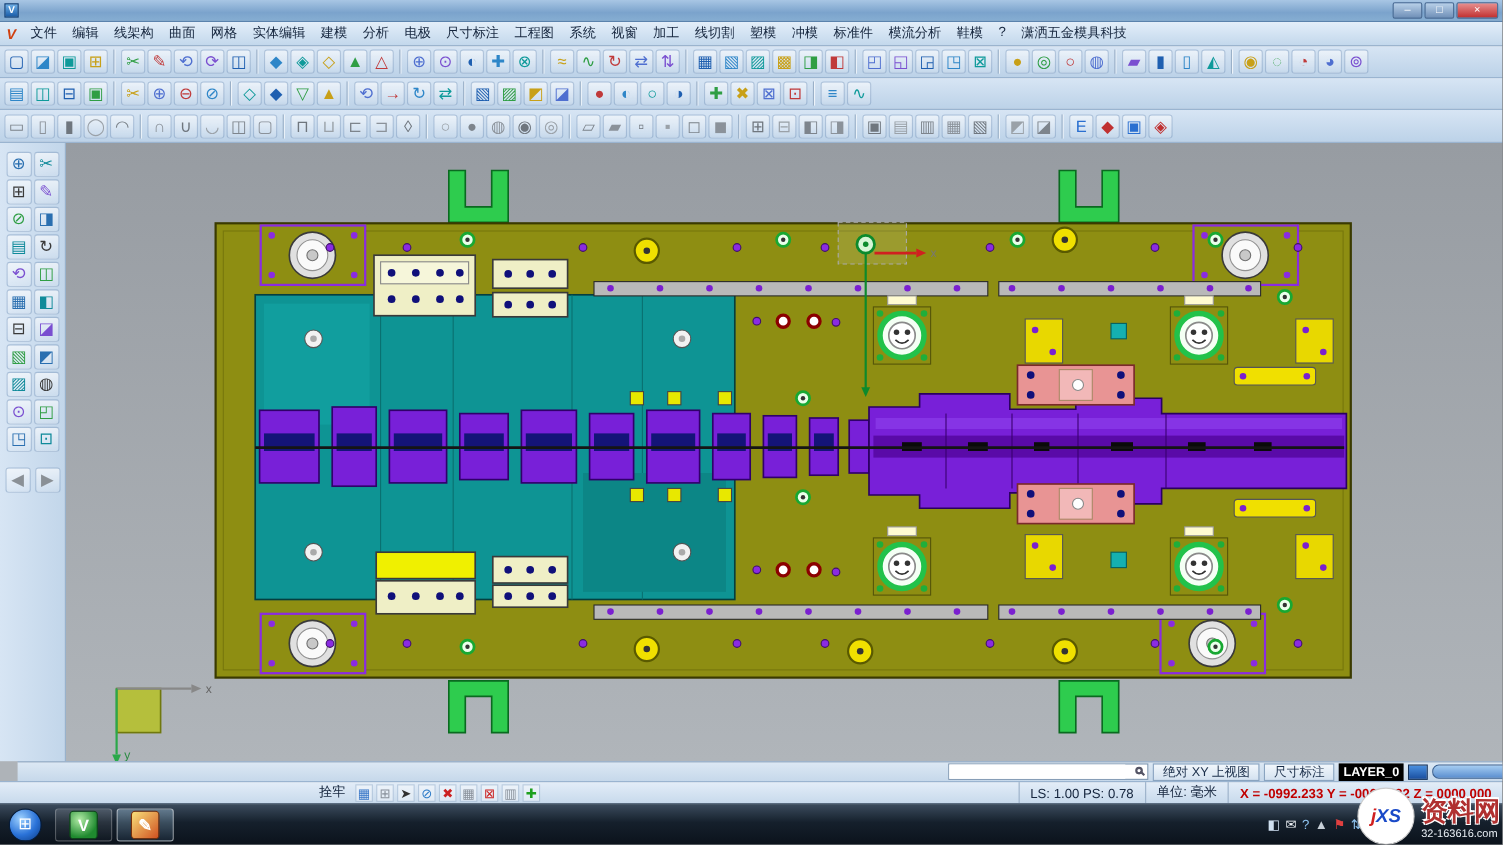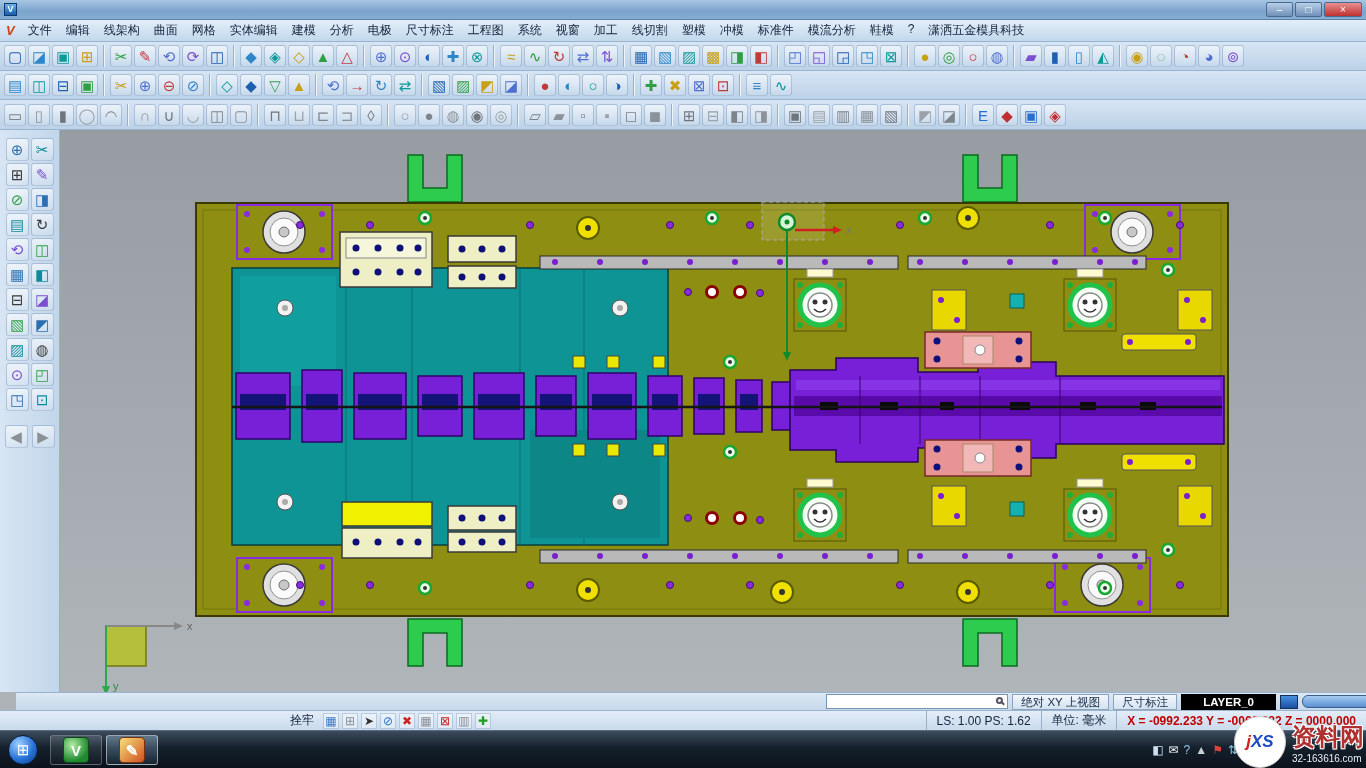--- a/index.html
+++ b/index.html
@@ -52,21 +52,21 @@
   
   .viewbar { position:absolute; top:692px; left:16px; width:1366px; height:18px;
     background:linear-gradient(#dce8f4,#c6d8ea); border-top:1px solid #9ab4d0;
     display:flex; align-items:center; justify-content:flex-end; padding:0 4px; gap:4px; font-size:11.5px; }
   .search-wrap { position:relative; width:182px; height:15px; background:#fff; border:1px solid #7a94b0; display:flex; align-items:center; }
   .search-input { width:160px; height:13px; border:none; outline:none; font-size:11px; padding:0 3px; }
   .mag { position:absolute; right:4px; top:2px; width:7px; height:7px; border:2px solid #556; border-radius:50%; }
   .mag::after { content:""; position:absolute; width:5px; height:2px; background:#556; transform:rotate(45deg); right:-4px; bottom:-2px; }
   .vb-btn { height:16px; line-height:14px; padding:0 8px; background:linear-gradient(#f2f7fc,#d4e2f0);
     border:1px solid #8aa4c0; color:#182c48; white-space:nowrap; }
-  .layer-chip { height:16px; line-height:16px; padding:0 22px; background:#000; color:#fff; font-weight:bold; }
+  .layer-chip { height:16px; line-height:16px; padding:0 4px; background:#000; color:#fff; font-weight:bold; }
   .swatch { width:18px; height:14px; background:linear-gradient(#4a90e0,#1a4fa0); border:1px solid #12305a; }
   .scroll-chip { width:76px; height:13px; border-radius:6px; background:linear-gradient(#a6cdf2,#5b8fd0); border:1px solid #3a6090; }
 
   
   .statusbar { position:absolute; top:710px; left:0; width:1366px; height:20px;
     background:linear-gradient(#e3edf8,#c8daec); border-top:1px solid #9ab4d0;
     display:flex; align-items:center; font-size:12px; color:#14243c; }
   .sb-msg { padding:0 8px; white-space:nowrap; }
   .sb-mid { display:flex; align-items:center; gap:3px; margin-left:290px; }
   .st-icon { width:16px; height:16px; line-height:15px; text-align:center; font-size:12px;
@@ -737,21 +737,21 @@
           <span class="st-icon" style="color: rgb(48, 48, 48);">➤</span>
           <span class="st-icon" style="color: rgb(42, 122, 200);">⊘</span>
           <span class="st-icon" style="color: rgb(204, 34, 34);">✖</span>
           <span class="st-icon" style="color: rgb(136, 144, 154);">▦</span>
           <span class="st-icon" style="color: rgb(204, 34, 34);">⊠</span>
           <span class="st-icon" style="color: rgb(136, 144, 154);">▥</span>
           <span class="st-icon" style="color: rgb(31, 160, 31);">✚</span>
         </span>
     </span>
     <span class="sb-right">
-      <span class="sb-seg">LS: 1.00 PS: 1.62</span>
+      <span class="sb-seg">LS: 1.00 PS: 0.78</span>
       <span class="sb-seg">单位: 毫米</span>
       <span class="sb-seg coords">X = -0992.233 Y = -0066.882 Z = 0000.000</span>
     </span>
   </div>
 
   <div class="taskbar">
     <span class="start-orb">⊞</span>
     <span class="tb-app">
       <span class="app-ico visi">V</span>
     </span>

